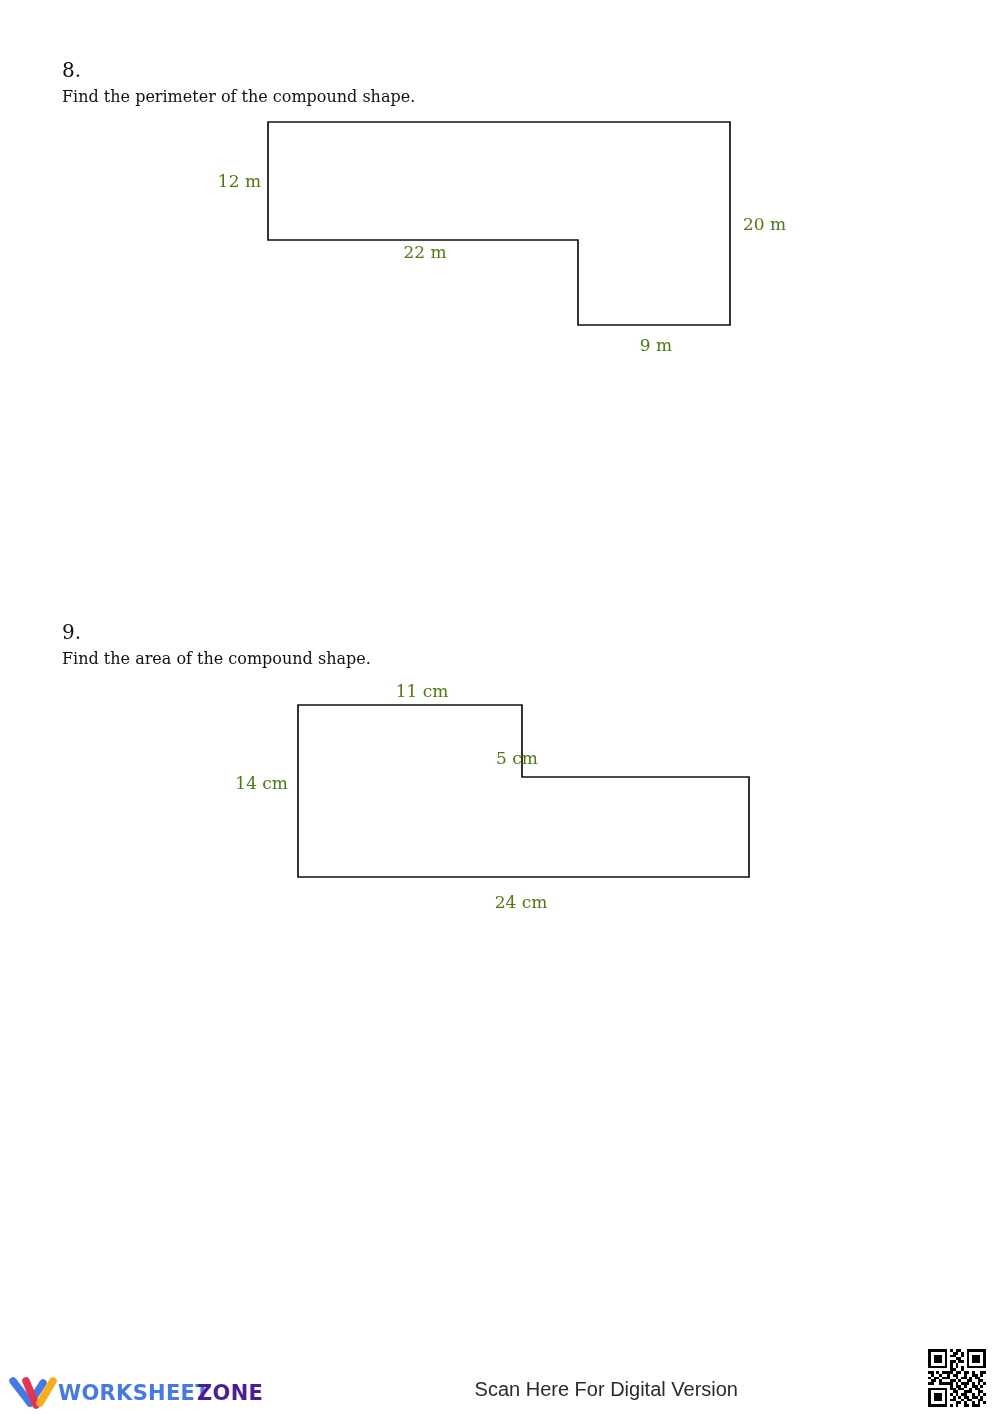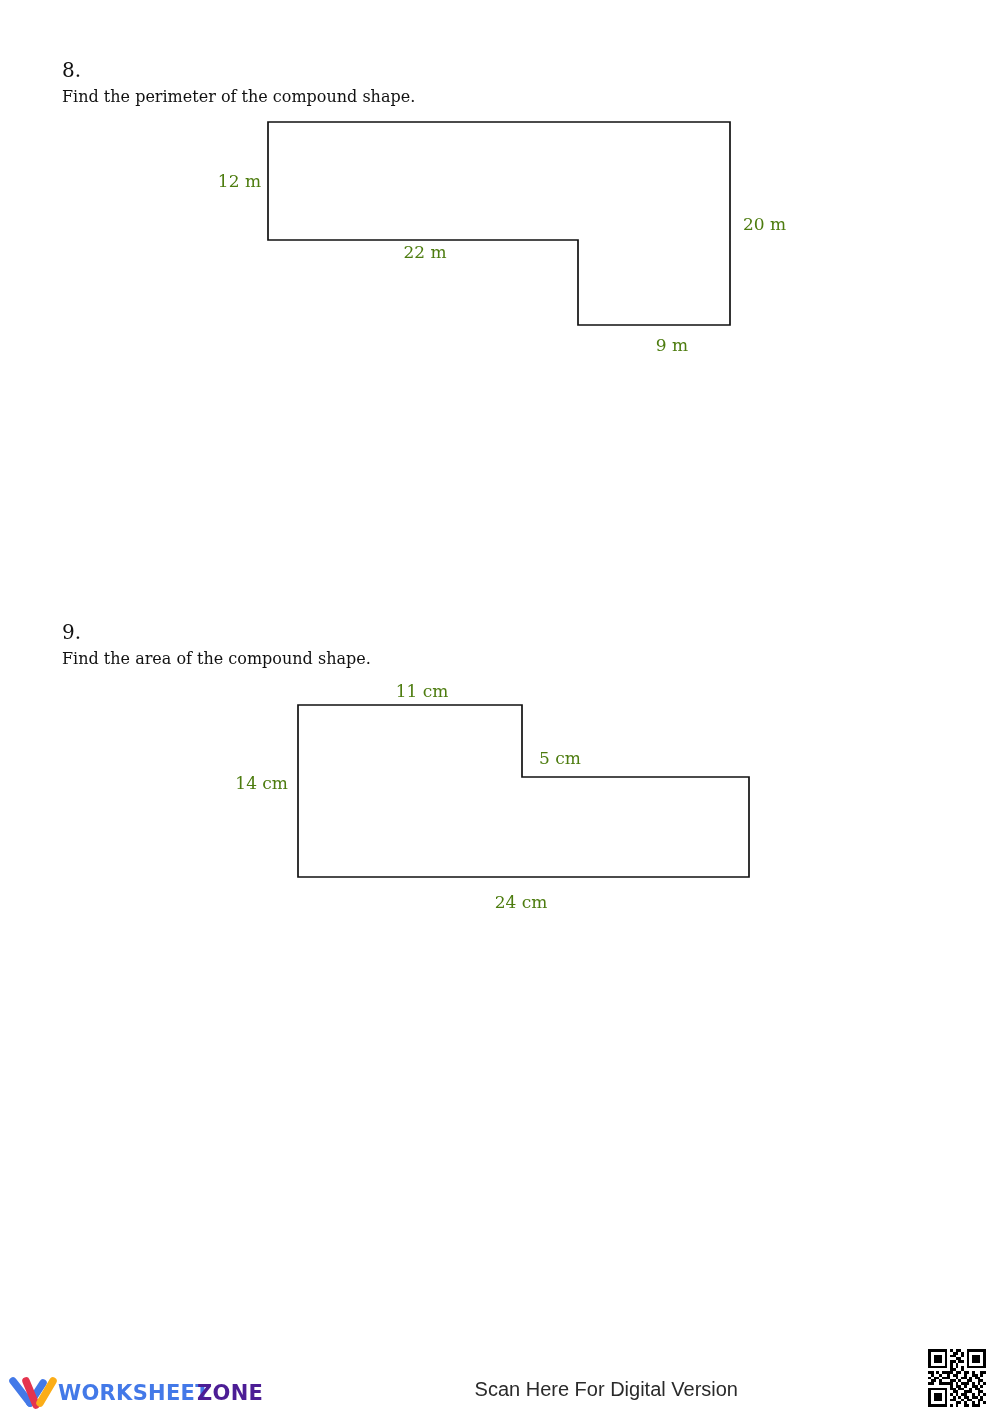--- a/index.html
+++ b/index.html
@@ -80,33 +80,33 @@
     <div class="abs problem-number" style="left:62px; top:58px;">8.</div>
     <div class="abs problem-prompt" style="left:62px; top:85px;">Find the perimeter of the compound shape.</div>
 
     <svg class="shape-svg" style="left:267px; top:121px;" width="465" height="207" viewBox="0 0 465 207">
       <polygon points="1,1 463,1 463,204 311,204 311,119 1,119"></polygon>
     </svg>
 
     <div class="dim-label anchor-right" style="left:261px; top:181px;">12 m</div>
     <div class="dim-label anchor-left" style="left:743px; top:204px;">20 m</div>
     <div class="dim-label anchor-center" style="left:425px; top:252px;">22 m</div>
-    <div class="dim-label anchor-center" style="left:656px; top:345px;margin-left:16px;">9 m</div>
+    <div class="dim-label anchor-center" style="left:656px; top:345px;">9 m</div>
   </section>
 
   <section>
     <div class="abs problem-number" style="left:62px; top:620px;">9.</div>
     <div class="abs problem-prompt" style="left:62px; top:647px;">Find the area of the compound shape.</div>
 
     <svg class="shape-svg" style="left:297px; top:704px;" width="454" height="175" viewBox="0 0 454 175">
       <polygon points="1,1 225,1 225,73 452,73 452,173 1,173"></polygon>
     </svg>
 
     <div class="dim-label anchor-center" style="left:422px; top:691px;">11 cm</div>
-    <div class="dim-label anchor-left" style="left:539px; top:738px;">5 cm</div>
+    <div class="dim-label anchor-left" style="left:496px; top:738px;">5 cm</div>
     <div class="dim-label anchor-right" style="left:288px; top:783px;">14 cm</div>
     <div class="dim-label anchor-center" style="left:521px; top:902px;">24 cm</div>
   </section>
 
   <footer class="brand-row">
     <svg class="logo-mark" width="48" height="34" viewBox="0 0 48 34">
       <path d="M4 5 L21 27" fill="none" stroke-width="7.5" stroke-linecap="round" stroke="#4379E8"></path>
       <path d="M21 27 L34 7" fill="none" stroke-width="7.5" stroke-linecap="round" stroke="#4379E8"></path>
       <path d="M17 5 L27 29" fill="none" stroke-width="7.5" stroke-linecap="round" stroke="#E5344E"></path>
       <path d="M31 27 L44 5" fill="none" stroke-width="7.5" stroke-linecap="round" stroke="#FBAD18"></path>

